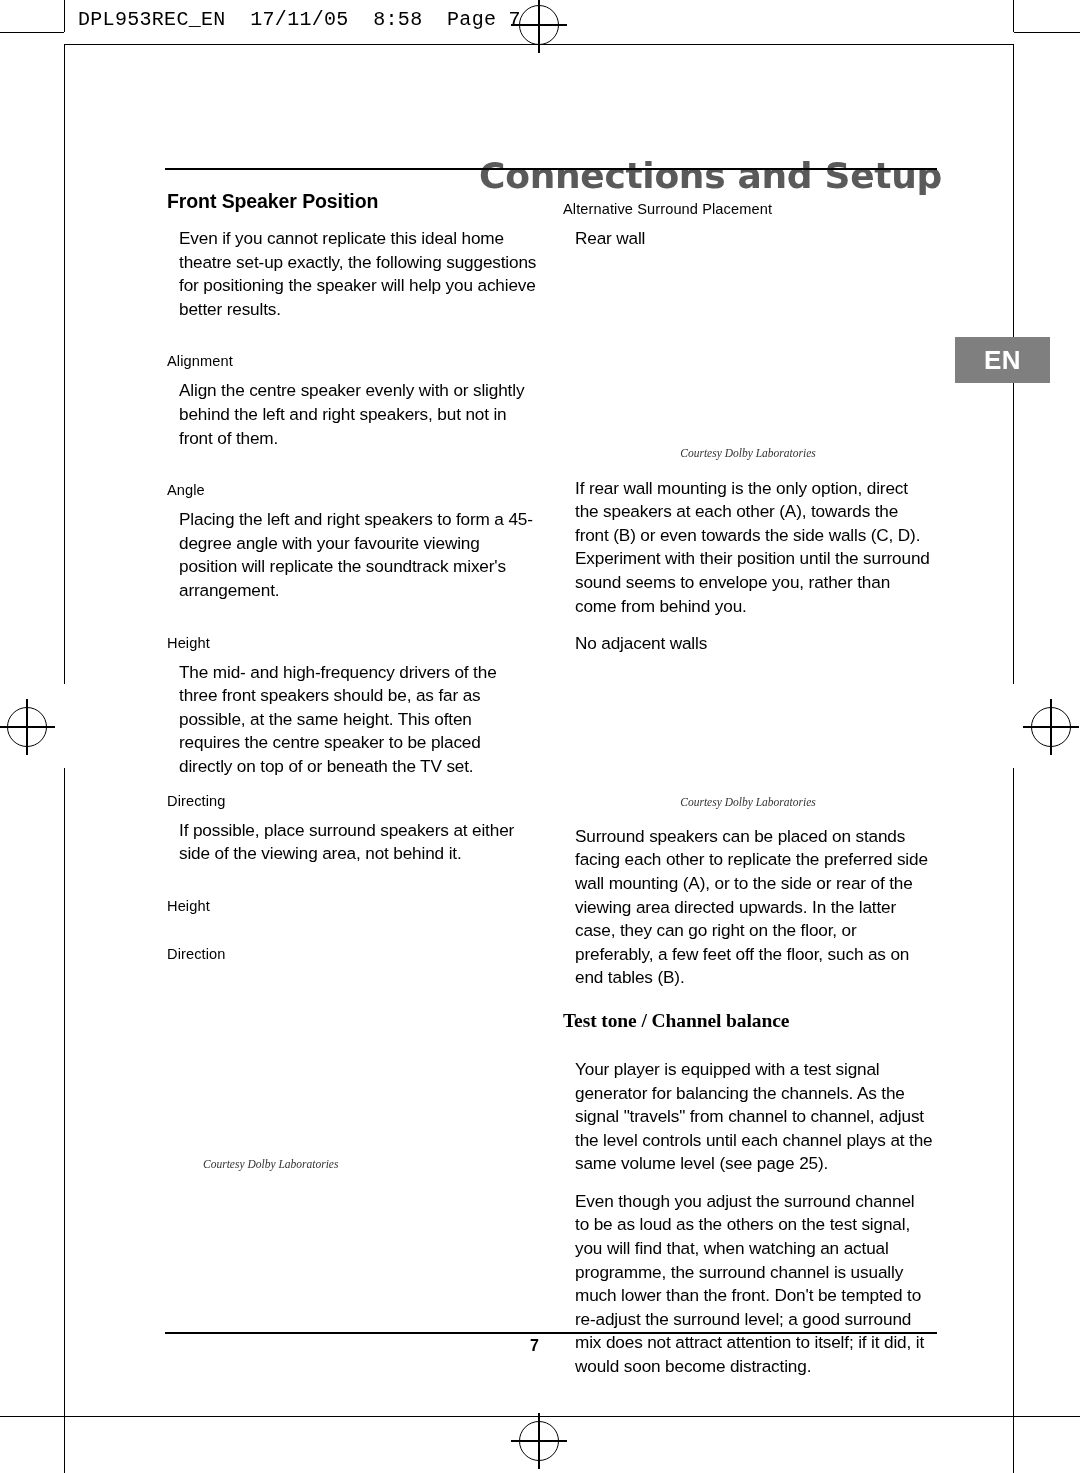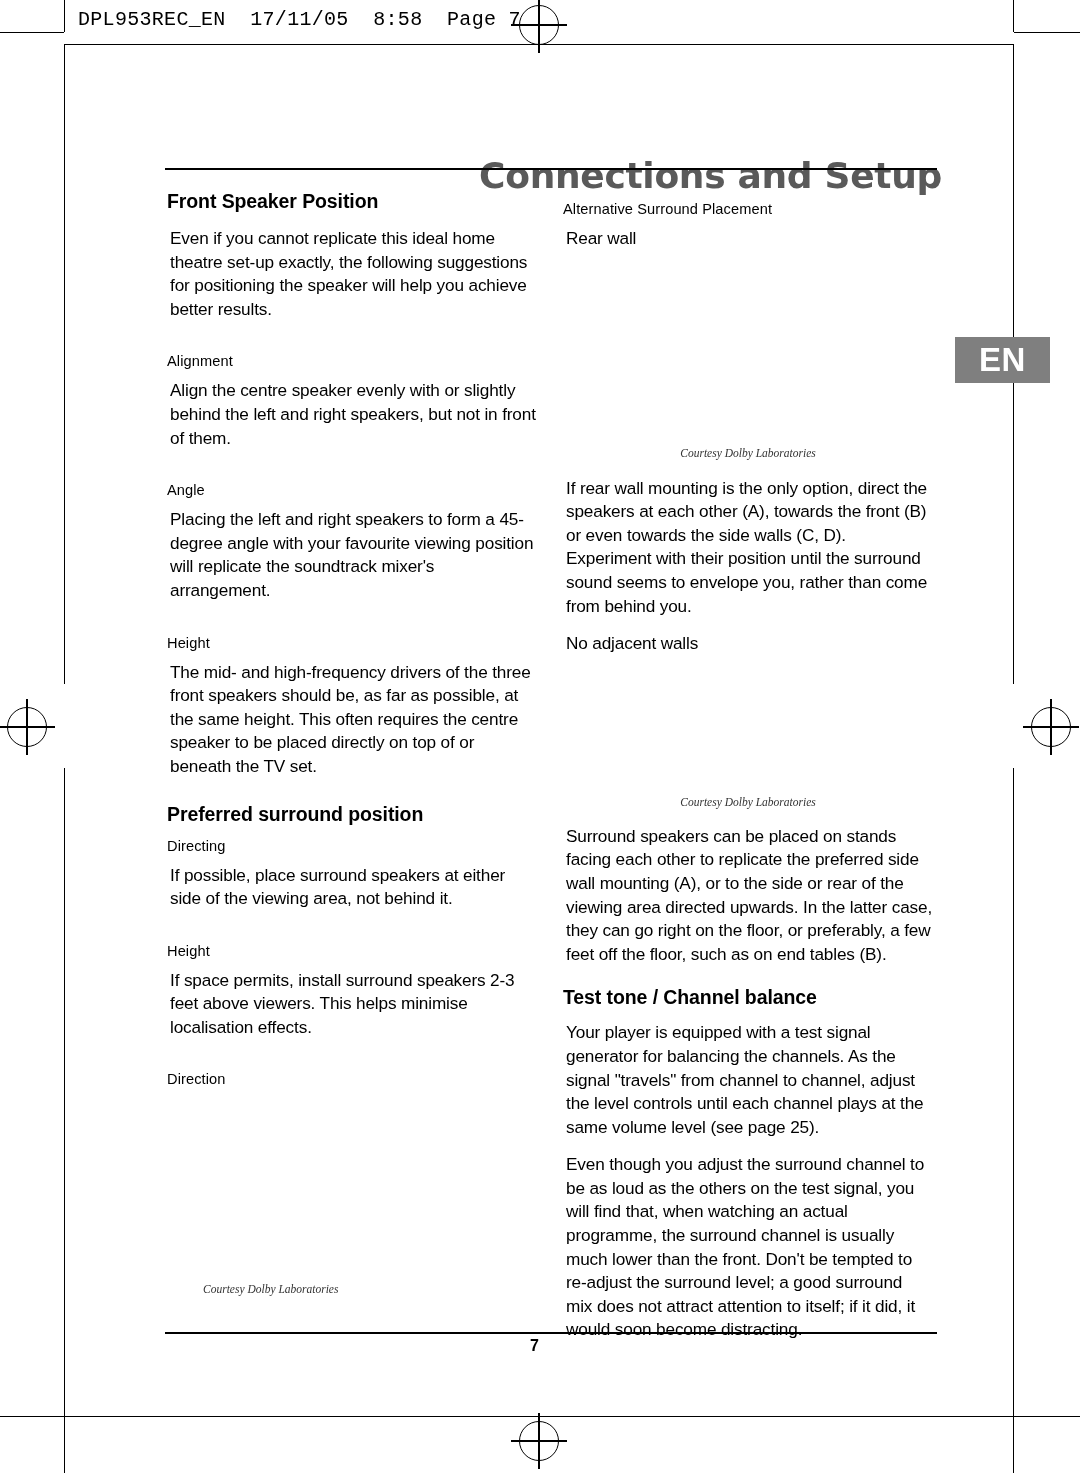--- a/index.html
+++ b/index.html
@@ -105,21 +105,21 @@
   }
 
   .en-tab {
     position: absolute;
     left: 955px;
     top: 337px;
     width: 95px;
     height: 46px;
     background: #7f7f7f;
     color: #ffffff;
-    font-size: 33px;
+    font-size: 26px;
     font-weight: bold;
     display: flex;
     align-items: center;
     justify-content: center;
     letter-spacing: 0.5px;
   }
 
   .col {
     position: absolute;
     width: 370px;
@@ -135,21 +135,21 @@
   }
   h3.sub {
     font-size: 14.6px;
     font-weight: normal;
     margin: 32px 0 10px 0;
     letter-spacing: 0.1px;
   }
   p.body {
     font-size: 17.2px;
     line-height: 23.6px;
-    margin: 0 0 14px 3px;
+    margin: 0 0 14px 12px;
     letter-spacing: -0.15px;
   }
   p.body.tight { margin-bottom: 6px; }
 
   .caption {
     font-family: "Liberation Serif", serif;
     font-style: italic;
     font-size: 11.5px;
     color: #333;
     margin: 0;
@@ -198,27 +198,25 @@
 
     <h3 class="sub">Alignment</h3>
     <p class="body">Align the centre speaker evenly with or slightly behind the left and right speakers, but not in front of them.</p>
 
     <h3 class="sub">Angle</h3>
     <p class="body">Placing the left and right speakers to form a 45-degree angle with your favourite viewing position will replicate the soundtrack mixer's arrangement.</p>
 
     <h3 class="sub">Height</h3>
     <p class="body">The mid- and high-frequency drivers of the three front speakers should be, as far as possible, at the same height. This often requires the centre speaker to be placed directly on top of or beneath the TV set.</p>
 
-    <h2 class="sec" style="margin-top:24px;margin-bottom:12px;">Preferred surround position</h2>
 
     <h3 class="sub" style="margin-top:0;">Directing</h3>
     <p class="body">If possible, place surround speakers at either side of the viewing area, not behind it.</p>
 
     <h3 class="sub">Height</h3>
-    <p class="body">If space permits, install surround speakers 2-3 feet above viewers. This helps minimise localisation effects.</p>
 
     <h3 class="sub">Direction</h3>
 
     <div class="figure-space" style="height:186px;"></div>
     <p class="caption" style="margin-left:36px;margin-bottom:16px;">Courtesy Dolby Laboratories</p>
 
   </div>
 
   <div class="col col-right">
     <h3 class="sub" style="margin-top:11px;">Alternative Surround Placement</h3>
@@ -229,20 +227,20 @@
 
     <p class="body">If rear wall mounting is the only option, direct the speakers at each other (A), towards the front (B) or even towards the side walls (C, D). Experiment with their position until the surround sound seems to envelope you, rather than come from behind you.</p>
 
     <p class="body tight">No adjacent walls</p>
 
     <div class="figure-space" style="height:134px;"></div>
     <p class="caption center" style="margin-bottom:17px;">Courtesy Dolby Laboratories</p>
 
     <p class="body">Surround speakers can be placed on stands facing each other to replicate the preferred side wall mounting (A), or to the side or rear of the viewing area directed upwards. In the latter case, they can go right on the floor, or preferably, a few feet off the floor, such as on end tables (B).</p>
 
-    <h2 class="sec" style="margin-top:20px;margin-bottom:12px;">Test tone / Channel balance</h2>
+    <h2 class="sec" style="margin-top:20px;margin-bottom:26px;font-family:Liberation Serif, serif;">Test tone / Channel balance</h2>
     <p class="body">Your player is equipped with a test signal generator for balancing the channels. As the signal "travels" from channel to channel, adjust the level controls until each channel plays at the same volume level (see page 25).</p>
     <p class="body">Even though you adjust the surround channel to be as loud as the others on the test signal, you will find that, when watching an actual programme, the surround channel is usually much lower than the front. Don't be tempted to re-adjust the surround level; a good surround mix does not attract attention to itself; if it did, it would soon become distracting.</p>
   </div>
 
   <div class="rule-bottom"></div>
   <div class="page-number">7</div>
 </div>
 
 </body></html>

